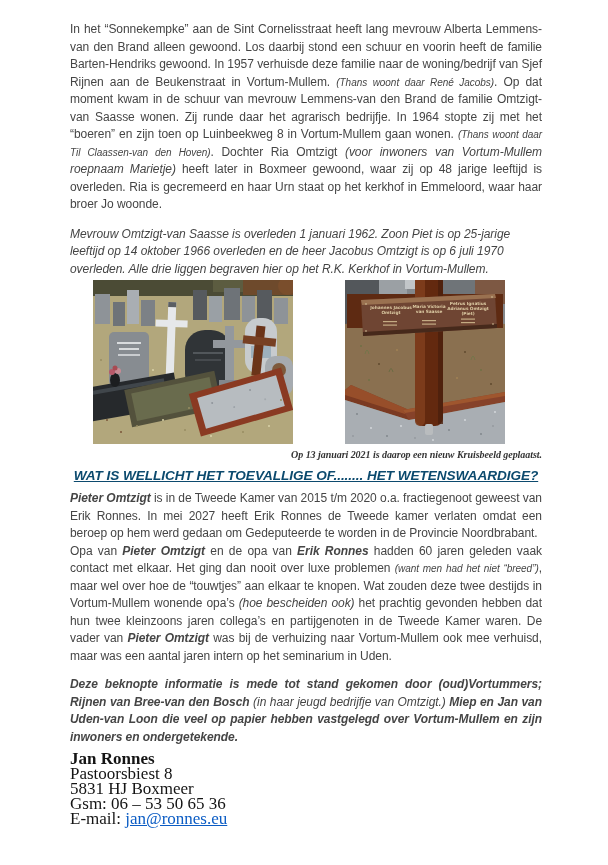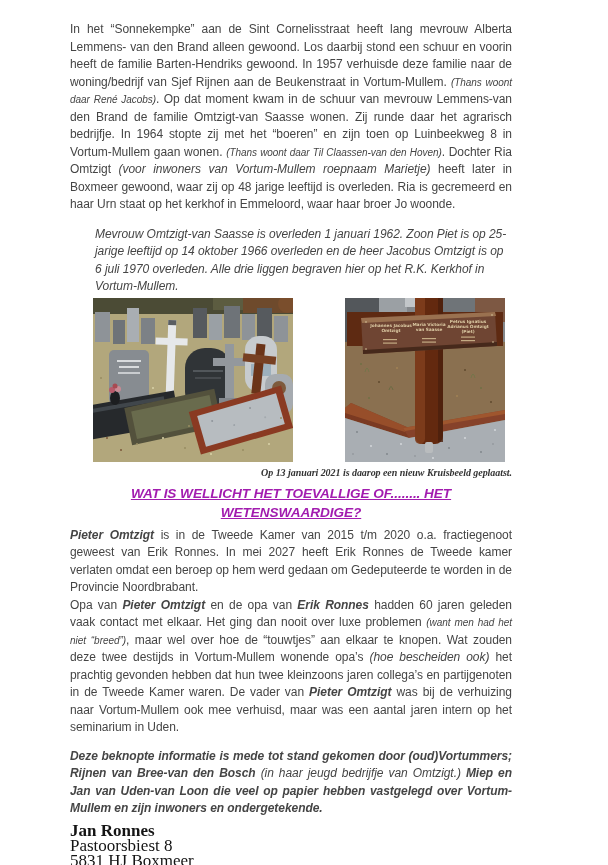--- a/index.html
+++ b/index.html
@@ -1,46 +1,46 @@
 <!DOCTYPE html>
 <html><head>
 <meta charset="utf-8">
 <style>
   html, body { margin: 0; padding: 0; background: #ffffff; }
   .page {
     width: 608px; height: 865px;
     box-sizing: border-box;
-    padding: 21px 96px 0 70px;
+    padding: 21px 66px 0 70px;
     background: #ffffff;
     font-family: "Liberation Sans", sans-serif;
     font-size: 12px;
     color: #454545;
     letter-spacing: -0.05px;
     overflow: hidden;
     position: relative;
   }
   p.body { margin: 0; line-height: 17.5px; text-align: justify; }
   .left-align { text-align: left !important; }
   .si { font-size: 10px; font-style: italic; }
   .it { font-style: italic; }
   .bi { font-weight: bold; font-style: italic; }
   .ni { font-weight: normal; font-style: italic; }
-  #p2 { margin-top: 12px; font-style: italic; margin-left: 25px; }
+  #p2 { margin-top: 12px; font-style: italic; }
   .photo-row { margin-top: 2px; margin-left: 23px; display: flex; gap: 52px; height: 164px; }
   .photo-row svg { display: block; }
   .caption {
     margin-top: 2px; text-align: right;
     font-family: "Liberation Serif", serif;
     font-weight: bold; font-style: italic;
     font-size: 10px; color: #333333; line-height: 17px;
   }
   .heading {
     margin-top: 3px; text-align: center;
     font-weight: bold; font-style: italic;
-    font-size: 13.6px; color: #a21caf; line-height: 19px;
+    font-size: 13.6px; color: #0c4a6e; line-height: 19px;
   }
   .heading span { text-decoration: underline; }
   #p3 { margin-top: 5px; }
   #p4 { margin-top: 0px; }
   #p5 { margin-top: 11px; font-weight: bold; font-style: italic; }
   .contact {
     margin-top: 5px;
     font-family: "Liberation Serif", serif;
     font-size: 17px; color: #141414; line-height: 15px;
     letter-spacing: 0;

